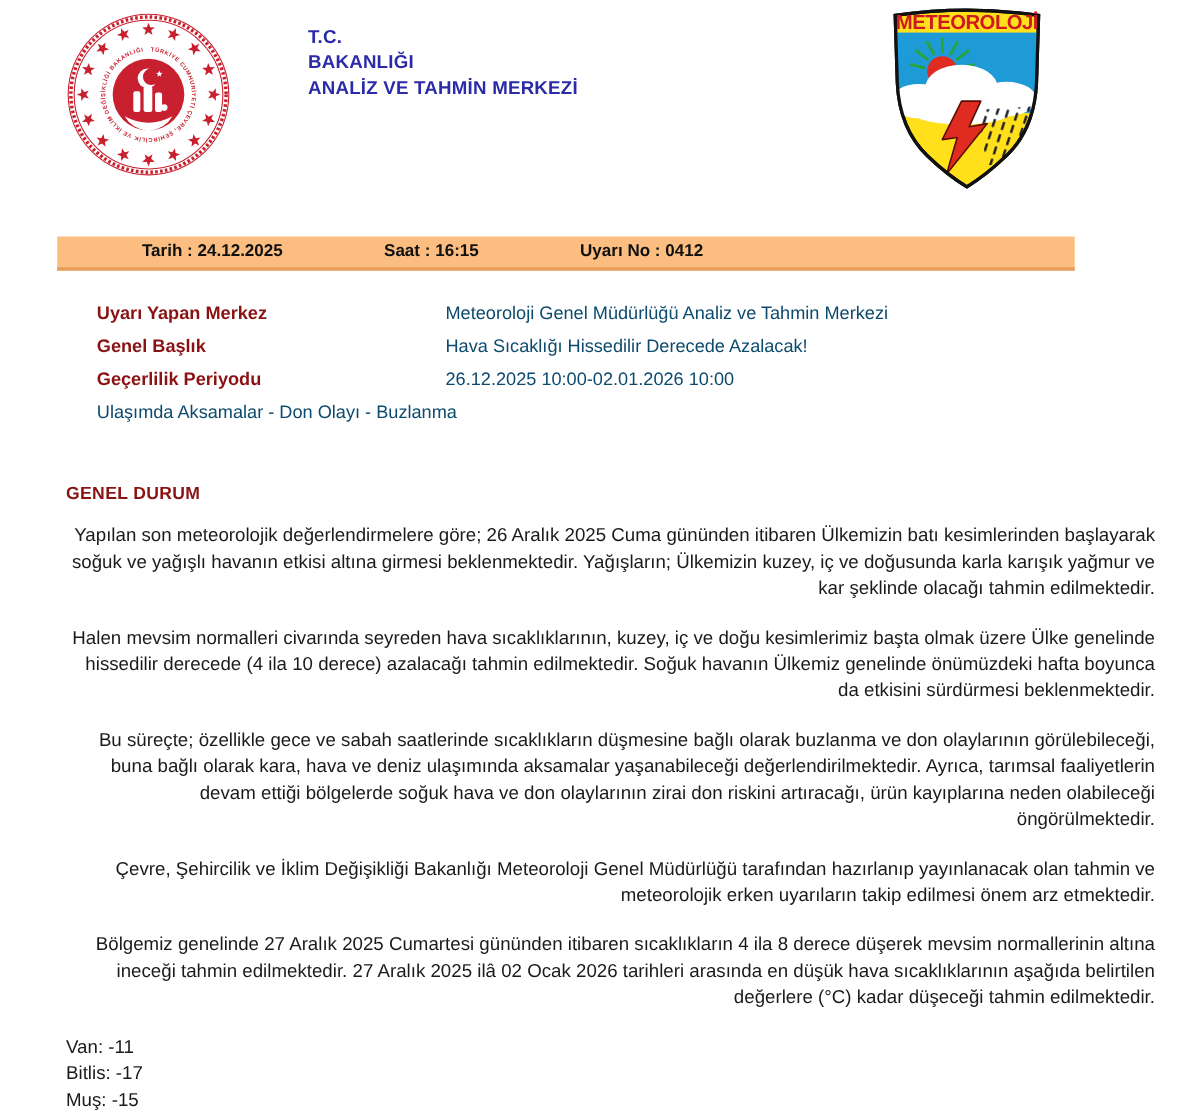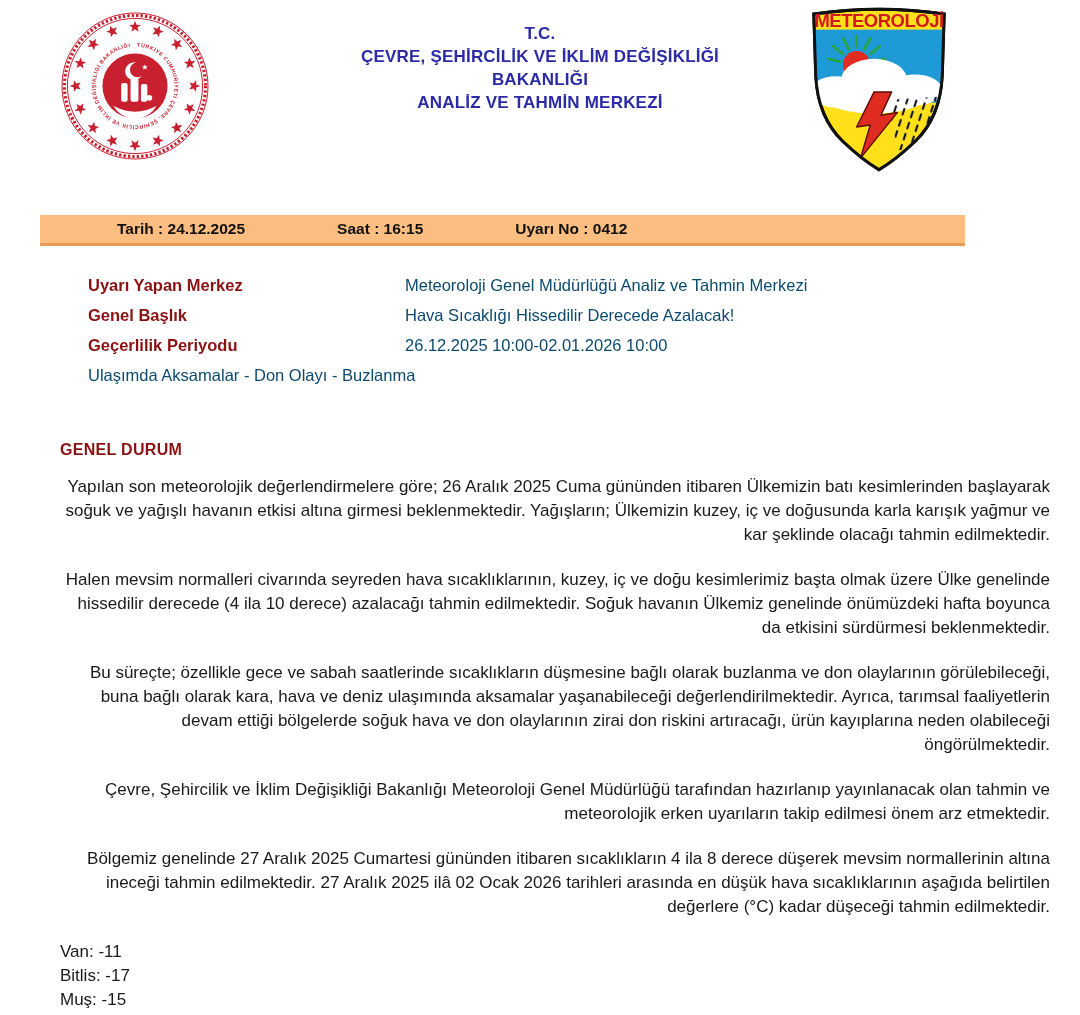--- a/index.html
+++ b/index.html
@@ -11,28 +11,27 @@
     font-family:"Liberation Sans", sans-serif;
     color:#1a1a1a;
     overflow:hidden;
   }
   
   .header { position:relative; height:215px; }
   .seal-wrap { position:absolute; left:56px; top:12px; width:158px; height:148px; }
   .shield-wrap { position:absolute; left:806px; top:0; width:146px; height:178px; }
   .title-block {
     position:absolute; left:280px; right:280px; top:22px;
-    text-align:center;
     color:var(--header-blue,#2B2BA8);
     font-weight:bold; font-size:17px; line-height:23px;
     letter-spacing:0.2px;
   }
   
   .info-bar {
-    margin-left:40px; width:925px; height:31px;
+    margin-left:52px; width:925px; height:31px;
     background:var(--bar-orange,#FBBE80);
     border-bottom:3px solid var(--bar-orange-dark,#E99C59);
     display:flex; align-items:center;
     padding-left:77px; gap:92px;
     font-weight:bold; font-size:15.5px; color:#101010;
   }
   
   .meta { margin:30px 0 0 88px; font-size:16.5px; }
   .meta-row { display:flex; align-items:baseline; margin-bottom:11px;gap:10px; }
   .meta-label { width:307px; font-weight:bold; color:var(--maroon,#8B1212); }
@@ -110,21 +109,20 @@
           <rect x="86" y="73" width="6.5" height="18" rx="2"></rect>
           <circle cx="94.5" cy="87" r="3"></circle>
         </g>
 
         <path d="M58,95 Q80,107 102,95 Q96,106 80,109 Q64,106 58,95 Z" fill="#ffffff"></path>
       </svg>
     </div>
 
     <div class="title-block">
       <div>T.C.</div>
-      <div>ÇEVRE, ŞEHİRCİLİK VE İKLİM DEĞİŞİKLİĞİ</div>
       <div>BAKANLIĞI</div>
       <div>ANALİZ VE TAHMİN MERKEZİ</div>
     </div>
 
     <div class="shield-wrap">
       <svg viewBox="0 0 150 178" width="146" height="178">
         <defs>
           <clipPath id="shield-clip">
             <path d="M8,12 Q75,2 142,12 L140,75 Q138,118 112,143 Q92,162 75,172 Q58,162 38,143 Q12,118 10,75 Z"></path>
           </clipPath>

